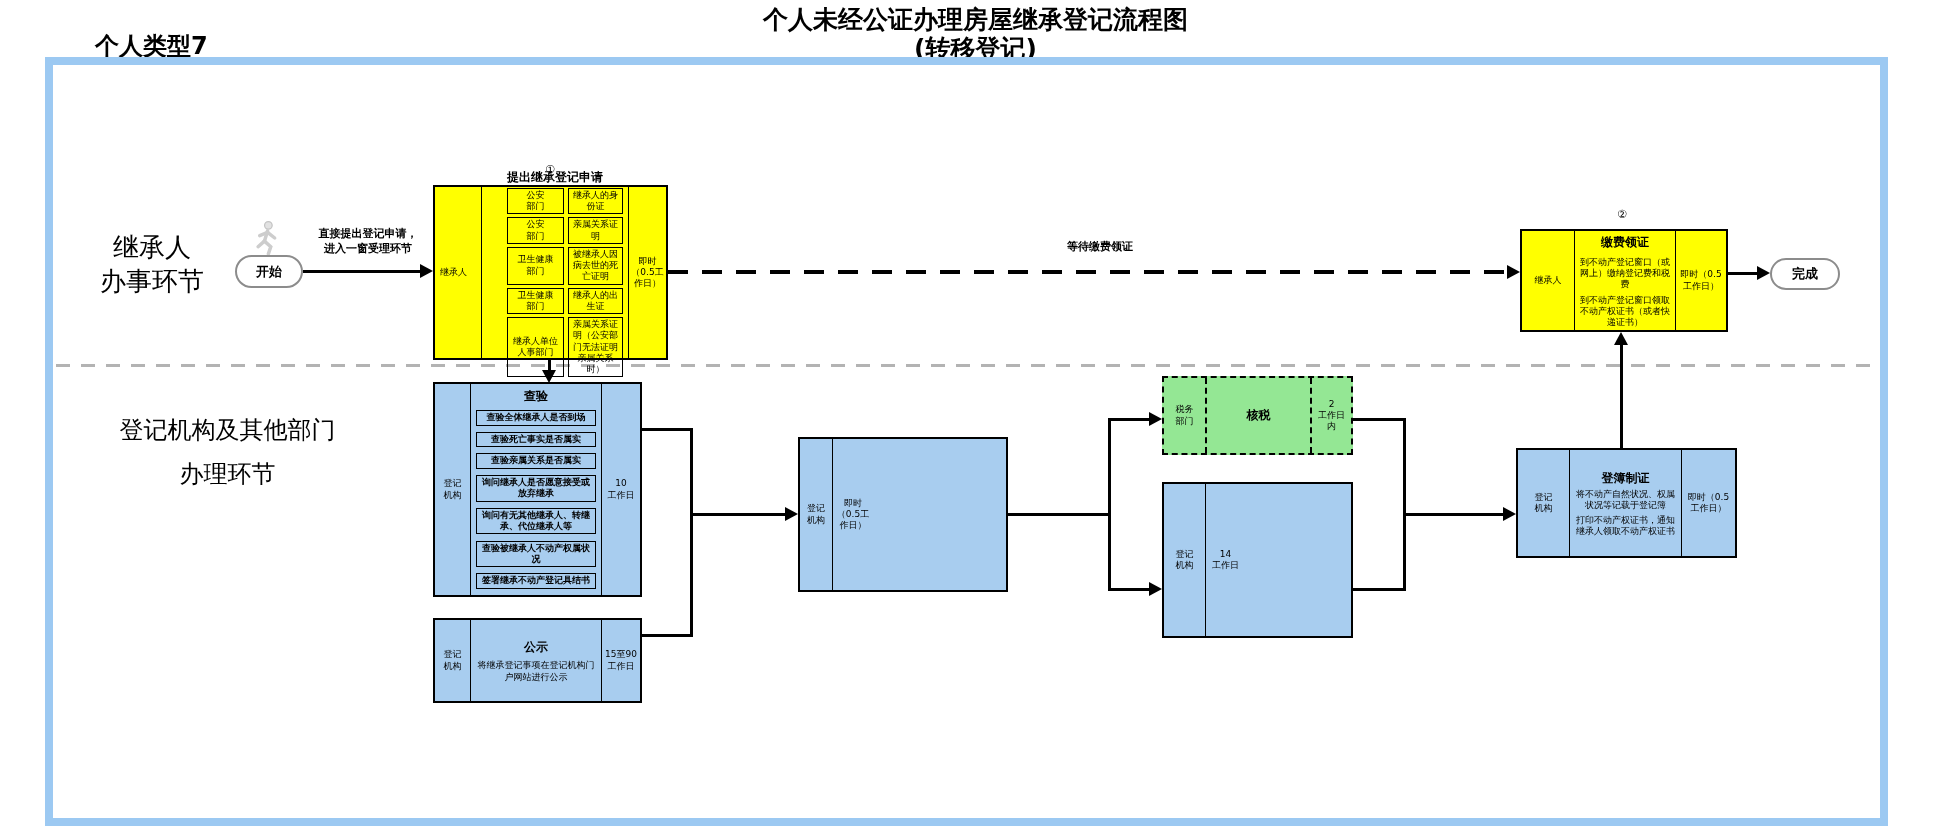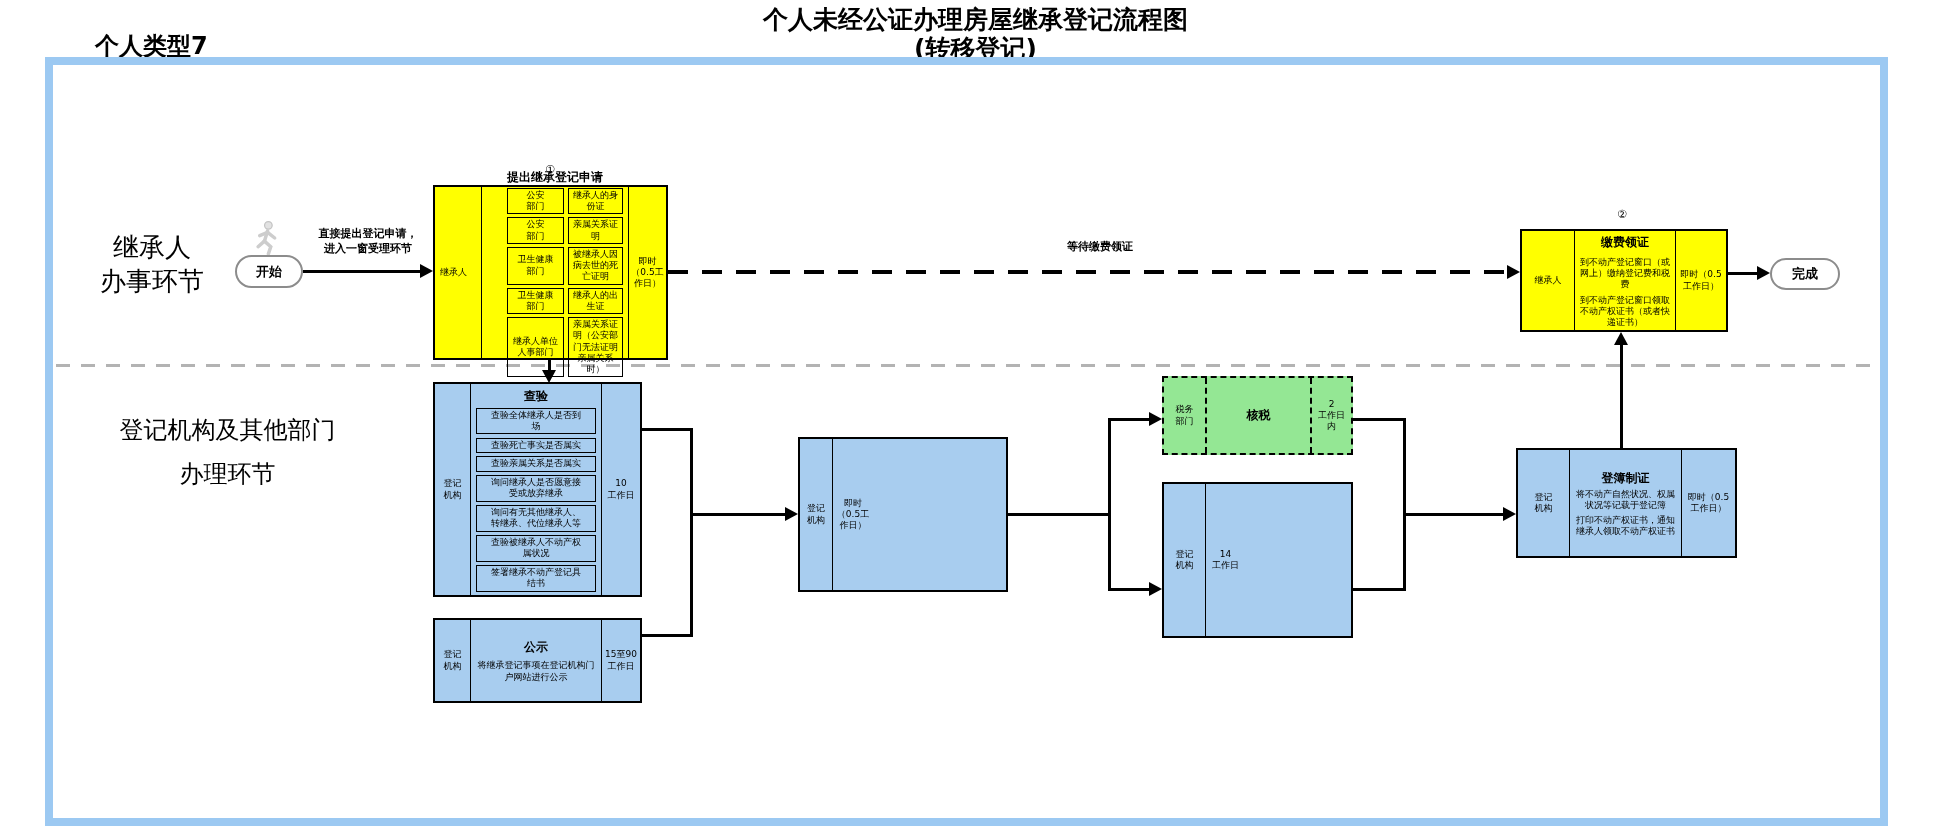--- a/index.html
+++ b/index.html
@@ -25,21 +25,21 @@
 
   
   .pbox { display:flex; border:2px solid #000; font-size:9px; line-height:1.25; }
   .pbox .col { display:flex; align-items:center; justify-content:center;
                text-align:center; white-space:pre-line; padding:2px; }
   .pbox .col + .col { border-left:1px solid #000; }
   .pbox .main { flex-direction:column; align-items:stretch; padding:3px 5px; }
   .ptitle { text-align:center; font-weight:bold; font-size:12px; padding:2px 0 3px; }
   .items { flex:1; display:flex; flex-direction:column; justify-content:space-evenly; gap:3px; }
   .itm  { border:1px solid #000; display:flex; align-items:center; justify-content:center;
-          text-align:center; padding:1px 14px; white-space:pre-line; }
+          text-align:center; padding:1px 5px; white-space:pre-line;font-weight:bold; }
   .row  { display:flex; gap:4px;padding-left:20px; }
   .row .dept { width:57px; border:1px solid #000; display:flex; align-items:center;
                justify-content:center; text-align:center; white-space:pre-line; padding:1px; }
   .row .doc  { flex:1; border:1px solid #000; display:flex; align-items:center;
                justify-content:center; text-align:center; white-space:pre-line; padding:1px 2px; }
   .body-p { text-align:center; white-space:pre-line; margin-top:4px; }
 
   .yellow { background:#ffff00; }
   .blue   { background:#a8cdef; }
   .green  { background:#94e794; border:2px dashed #000; }

